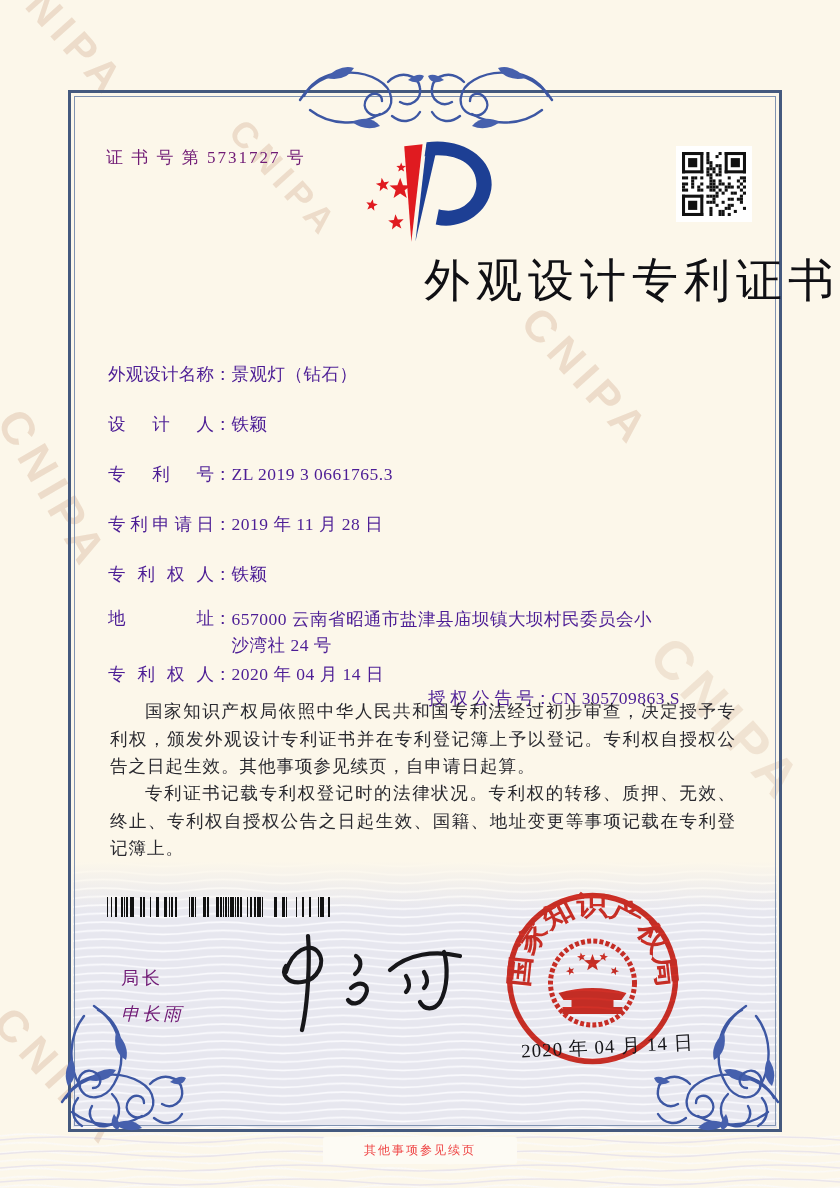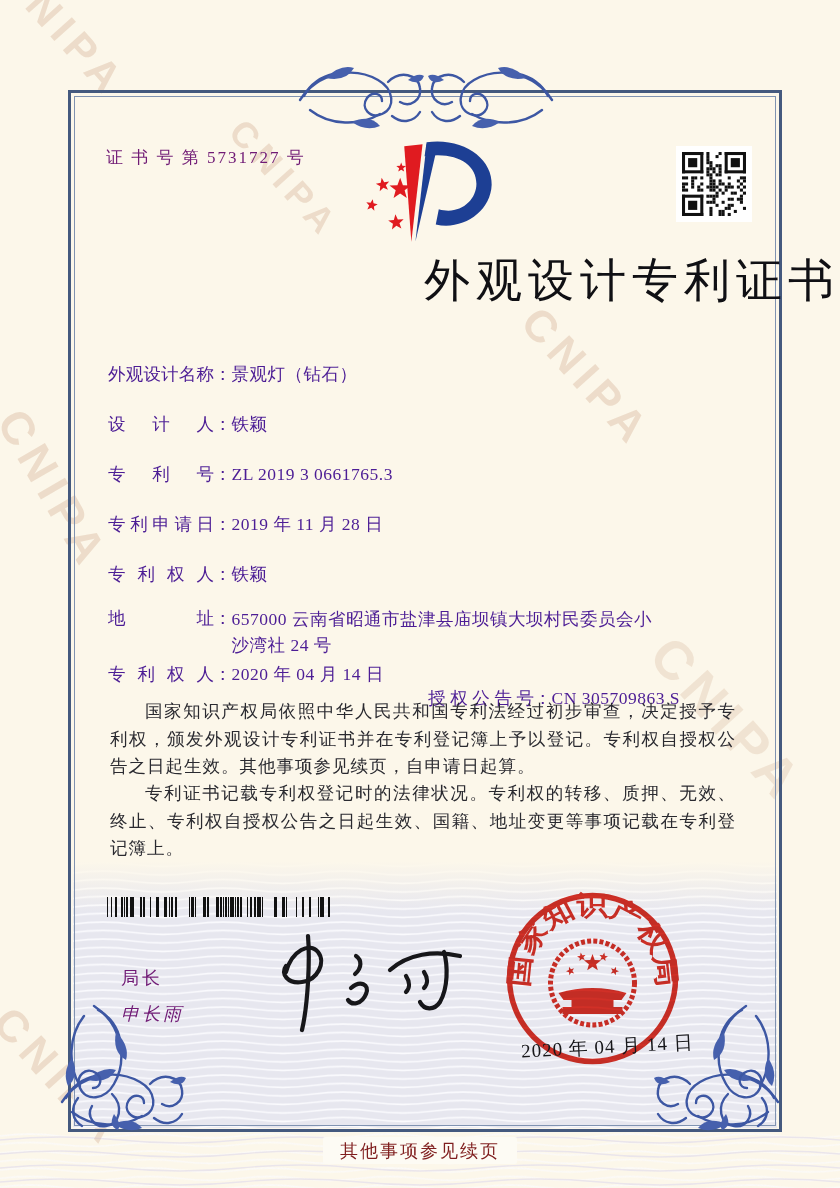--- a/index.html
+++ b/index.html
@@ -50,21 +50,21 @@
   #signature{position:absolute;left:248px;top:926px;z-index:5;}
 
   #seal{position:absolute;left:500px;top:886px;z-index:6;mix-blend-mode:multiply;opacity:.96;}
   #seal-date{left:521px;top:1034px;font-size:19px;letter-spacing:1px;z-index:7;
       transform:rotate(-3deg);color:#17171a;}
 
   #page-no{left:0;right:0;top:1092px;text-align:center;font-size:15px;letter-spacing:3px;z-index:5;}
   #page-no span{background:rgba(255,255,255,.55);padding:2px 10px;}
   #cont-strip{position:absolute;left:323px;top:1137px;width:194px;height:27px;background:#fdfbf4;
       border-radius:2px;z-index:5;display:flex;align-items:center;justify-content:center;}
-  #cont-note{font-size:18px;letter-spacing:2px;color:#7f1d1d;}
+  #cont-note{font-size:12px;letter-spacing:2px;color:#ef4444;}
 </style>
 </head>
 <body>
 
 <div id="page">
 
   <svg width="0" height="0" style="position:absolute">
     <defs>
       <symbol id="flourish" viewBox="0 0 130 84">
         <g fill="none" stroke="#3d57a3" stroke-width="2.4" stroke-linecap="round">

